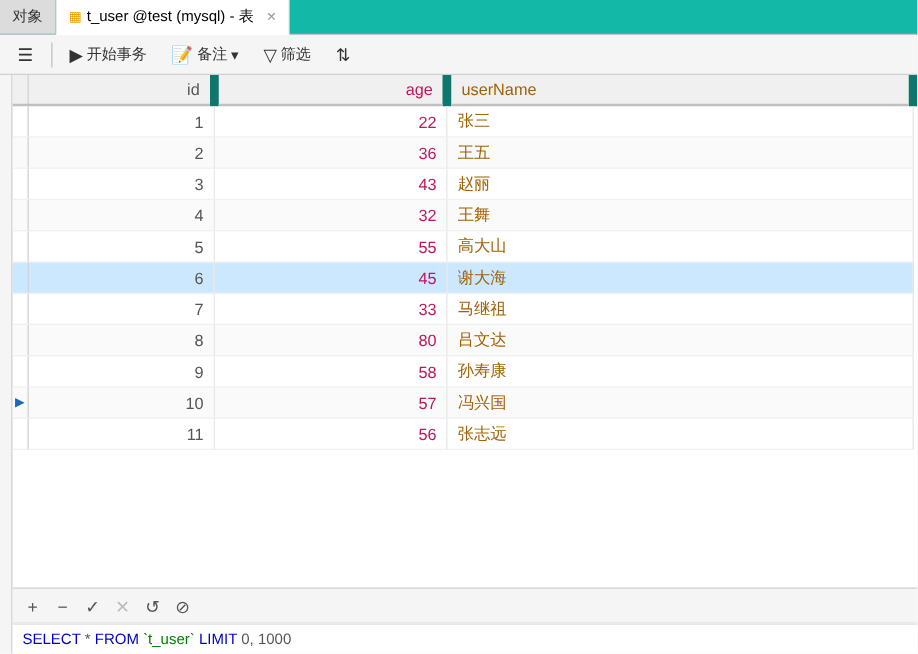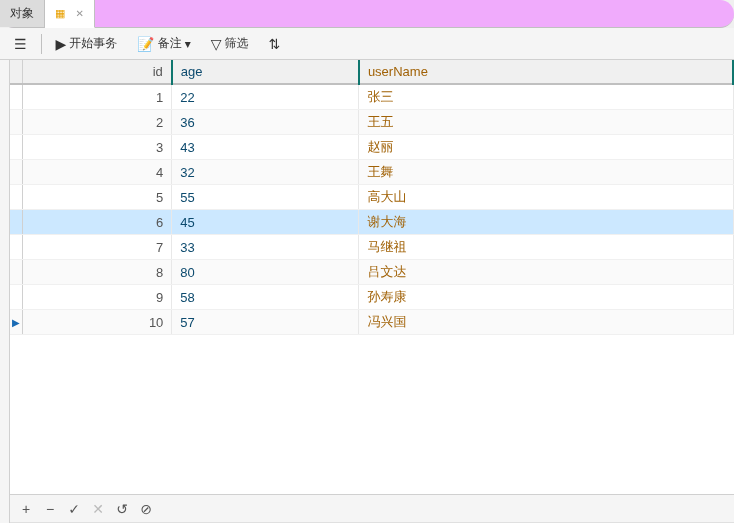--- a/index.html
+++ b/index.html
@@ -9,24 +9,23 @@
       background: #f0f0f0;
       width: 734px;
       height: 523px;
       overflow: hidden;
     }
 
     
     .tab-bar {
       display: flex;
       align-items: stretch;
-      background: #f0abfc;
+      background: #14b8a6;
       border-bottom: 1px solid #c0c0c0;
       height: 28px;
-      border-radius: 14px;
     }
     .tab-item {
       display: flex;
       align-items: center;
       padding: 0 10px;
       font-size: 12px;
       cursor: pointer;
       border-right: 1px solid #c0c0c0;
       gap: 4px;
       color: #333;
@@ -116,21 +115,21 @@
 
     thead tr {
       background: #f0f0f0;
       border-bottom: 2px solid #c0c0c0;
     }
 
     th {
       text-align: left;
       padding: 4px 8px;
       font-weight: normal;
-      border-right: 2px solid #0f766e;
+      border-right: 7px solid #0f766e;
       color: #333;
       white-space: nowrap;
       min-width: 50px;
     }
 
     td {
       padding: 3px 8px;
       border-right: 1px solid #e8e8e8;
       border-bottom: 1px solid #f0f0f0;
       color: #333;
@@ -159,22 +158,22 @@
       text-align: center;
     }
 
     .col-id {
       min-width: 40px;
       text-align: right;
       color: #555;
     }
     .col-age {
       min-width: 50px;
-      text-align: left;
-      color: #0c4a6e;
+      text-align: right;
+      color: #be185d;
     }
     .col-name {
       min-width: 100px;
       color: #a16207;
     }
 
     
     .bottom-bar {
       border-top: 1px solid #d0d0d0;
       background: #f5f5f5;
@@ -217,20 +216,21 @@
   </style>
 </head>
 <body>
 
 <div class="tab-bar">
   <div class="tab-item">
     <span>对象</span>
   </div>
   <div class="tab-item active">
     <span class="tab-icon">▦</span>
+    <span>t_user @test (mysql) - 表</span>
     <span class="tab-close">✕</span>
   </div>
 </div>
 
 <div class="toolbar">
   <button class="toolbar-btn">
     <span class="toolbar-icon">☰</span>
   </button>
   <div class="toolbar-separator"></div>
   <button class="toolbar-btn">
@@ -320,28 +320,39 @@
               <td class="col-id">9</td>
               <td class="col-age">58</td>
               <td class="col-name">孙寿康</td>
             </tr>
             <tr class="even">
               <td class="row-marker">▶</td>
               <td class="col-id">10</td>
               <td class="col-age">57</td>
               <td class="col-name">冯兴国</td>
             </tr>
+            <tr>
+              <td class="row-marker"></td>
+              <td class="col-id">11</td>
+              <td class="col-age">56</td>
+              <td class="col-name">张志远</td>
+            </tr>
           </tbody>
       </table>
     </div>
 
     <div class="bottom-bar">
       <div class="bottom-toolbar">
         <button class="bottom-btn">+</button>
         <button class="bottom-btn">−</button>
         <button class="bottom-btn">✓</button>
         <button class="bottom-btn disabled">✕</button>
         <button class="bottom-btn">↺</button>
         <button class="bottom-btn">⊘</button>
       </div>
+      <div class="sql-bar">
+        <span>
+          <span class="sql-keyword">SELECT</span> * <span class="sql-keyword">FROM</span> <span class="sql-table">`t_user`</span> <span class="sql-keyword">LIMIT</span> 0, 1000
+        </span>
+      </div>
     </div>
   </div>
 </div>
 
 </body></html>

